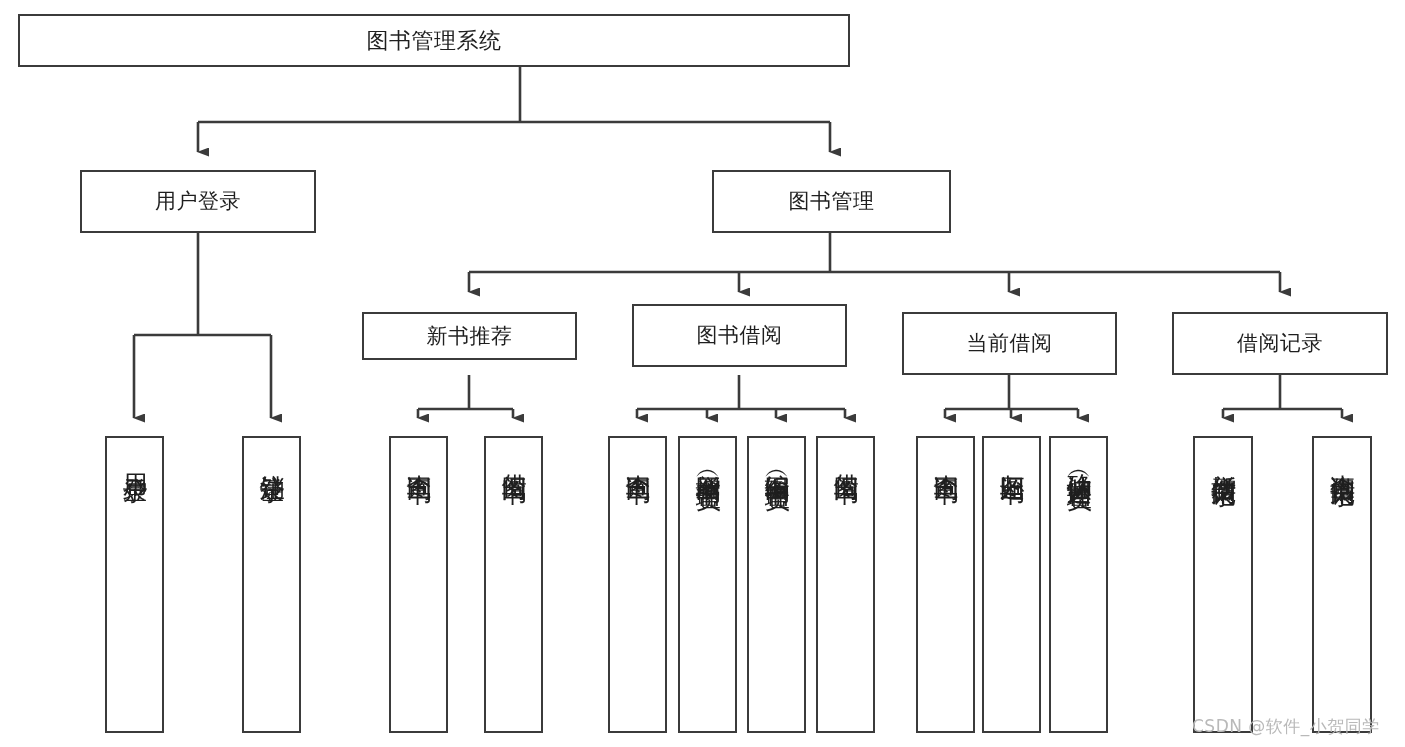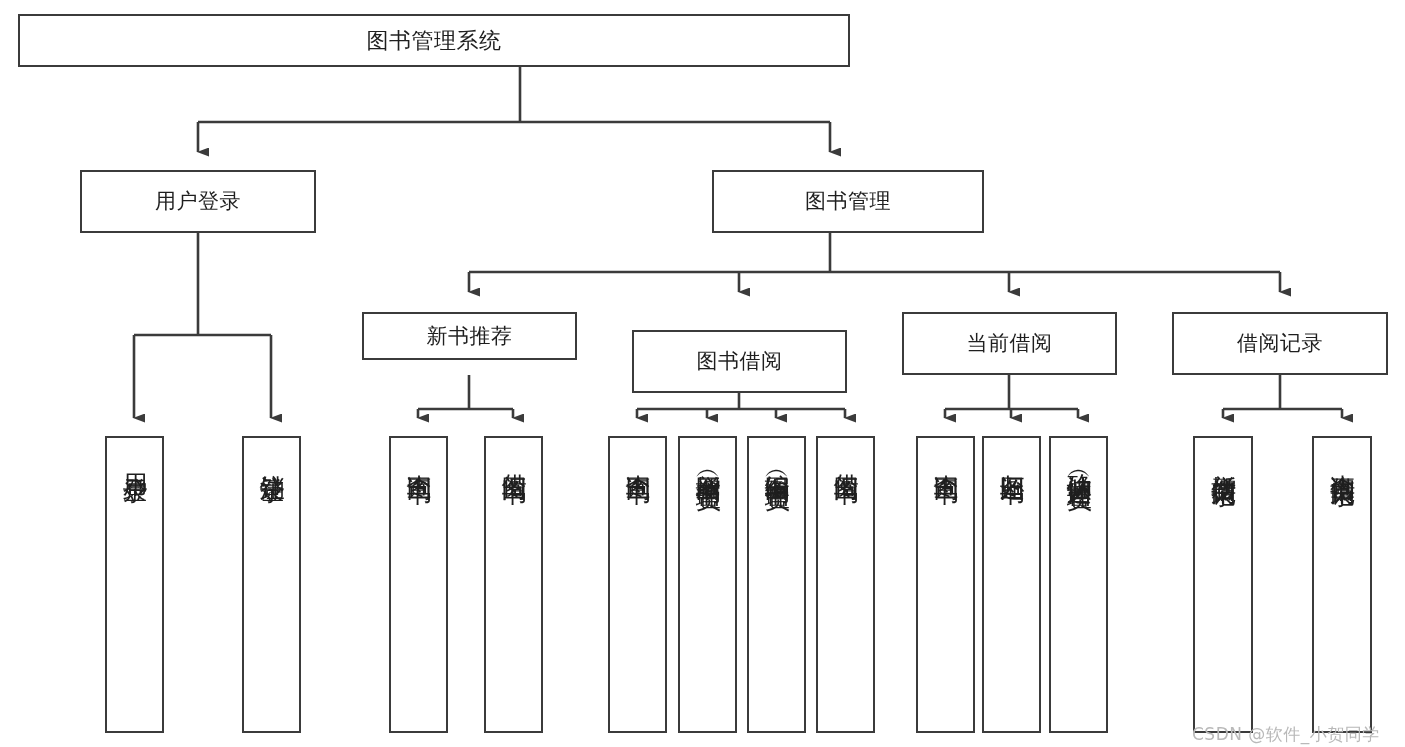--- a/index.html
+++ b/index.html
@@ -128,29 +128,29 @@
   </svg>
 
   <div class="node horiz root" style="left:18px; top:14px; width:832px; height:53px;">
     <span class="node-label">图书管理系统</span>
   </div>
 
   <div class="node horiz" style="left:80px; top:170px; width:236px; height:63px;">
     <span class="node-label">用户登录</span>
   </div>
 
-  <div class="node horiz" style="left:712px; top:170px; width:272px; height:63px;">
+  <div class="node horiz" style="left:712px; top:170px; width:239px; height:63px;">
     <span class="node-label">图书管理</span>
   </div>
 
   <div class="node horiz" style="left:362px; top:312px; width:215px; height:48px;">
     <span class="node-label">新书推荐</span>
   </div>
 
-  <div class="node horiz" style="left:632px; top:330px; width:215px; height:63px;">
+  <div class="node horiz" style="left:632px; top:304px; width:215px; height:63px;">
     <span class="node-label">图书借阅</span>
   </div>
 
   <div class="node horiz" style="left:902px; top:312px; width:215px; height:63px;text-align:right;">
     <span class="node-label">当前借阅</span>
   </div>
 
   <div class="node horiz" style="left:1172px; top:312px; width:216px; height:63px;">
     <span class="node-label">借阅记录</span>
   </div>
@@ -200,15 +200,15 @@
   </div>
 
   <div class="node vert" style="left:1193px; top:436px; width:60px; height:297px;">
     <span class="node-label">新增借阅记录</span>
   </div>
 
   <div class="node vert" style="left:1312px; top:436px; width:60px; height:297px;">
     <span class="node-label">查询借阅记录</span>
   </div>
 
-  <div class="watermark" style="left:1192px; top:715px;margin-top:8px;">CSDN @软件_小贺同学</div>
+  <div class="watermark" style="left:1192px; top:715px;">CSDN @软件_小贺同学</div>
 
 </div>
 
 </body></html>

